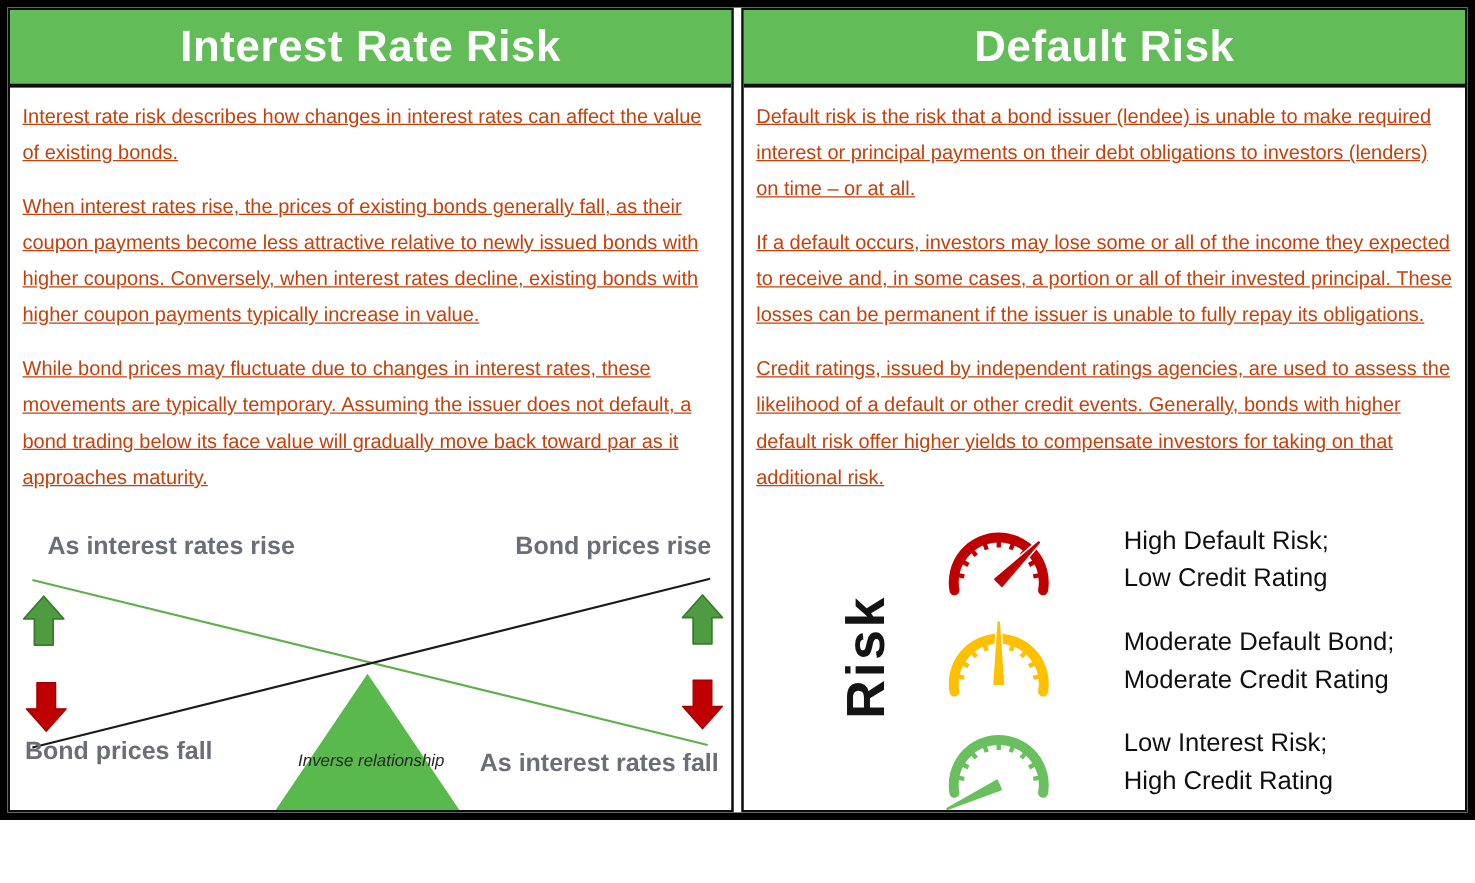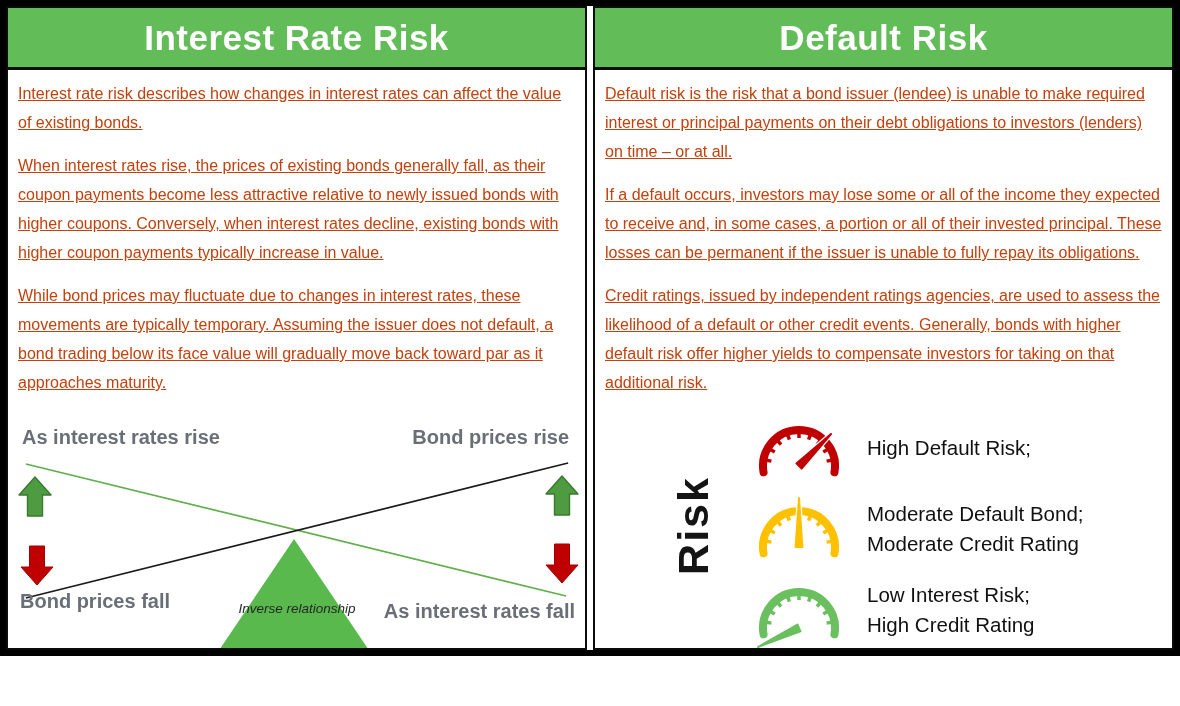--- a/index.html
+++ b/index.html
@@ -36,21 +36,21 @@
   }
 
   
   .seesaw {
     position:absolute; left:0; right:0; bottom:0; height:228px;
   }
   .seesaw svg.lines { position:absolute; left:0; top:0; width:100%; height:100%; }
   .seesaw-label {
     position:absolute; font-size:20px; font-weight:700; color:#6a6e76; white-space:nowrap;
   }
-  .lbl-tl { left:14px; top:6px; }
+  .lbl-tl { left:30px; top:6px; }
   .lbl-tr { right:16px; top:6px; }
   .lbl-bl { left:12px; top:170px; }
   .lbl-br { right:10px; top:180px; }
   .block-arrow { position:absolute; width:34px; height:41px; }
   .arr-ul { left:10px;  top:56px; }
   .arr-dl { left:12px;  top:125px; }
   .arr-ur { right:6px;  top:55px; }
   .arr-dr { right:6px;  top:123px; }
   .fulcrum-label {
     position:absolute; left:228px; top:164px; width:122px;
@@ -69,21 +69,21 @@
   .risk-axis span {
     transform:rotate(-90deg);
     font-size:43px; font-weight:600; color:#141414; letter-spacing:2px;
   }
   .gauge-col {
     position:absolute; left:152px; top:2px; bottom:0; right:4px;
     display:flex; flex-direction:column; justify-content:space-between;
   }
   .gauge-row { display:flex; align-items:center; gap:16px; height:76px; }
   .gauge-row svg { flex:0 0 104px; }
-  .gauge-text { font-size:20.5px; line-height:30px; color:#101010; white-space:nowrap; }
+  .gauge-text { font-size:20.5px; line-height:30px; color:#101010; white-space:nowrap;margin-left:32px; }
 </style>
 </head>
 <body>
 
 <div class="frame">
 
   <section class="panel">
     <header class="panel-header">
       <h1 class="panel-title">Interest Rate Risk</h1>
     </header>
@@ -151,20 +151,21 @@
               <line x1="62.3" y1="24.2" x2="59.6" y2="31.7"></line>
               <line x1="73.1" y1="30.4" x2="68.0" y2="36.55"></line>
               <line x1="81.2" y1="40.0" x2="74.25" y2="44.0"></line>
               <line x1="85.45" y1="51.75" x2="77.6" y2="53.1"></line>
             </g>
             <polygon points="82,26 52.6,60.6 47.4,55.4" fill="none" stroke="#ffffff" stroke-width="4.5" stroke-linejoin="round"></polygon>
             <polygon points="82,26 52.6,60.6 47.4,55.4" fill="#c00000" stroke="#c00000" stroke-width="2" stroke-linejoin="round"></polygon>
           </svg>
           <div class="gauge-text">
             <div>High Default Risk;</div>
+            <div>Low Credit Rating</div>
           </div>
         </div>
 
         <div class="gauge-row">
           <svg width="104" height="80" viewBox="0 0 100 80">
             <path d="M14.55,64.25 A36,36 0 1 1 85.45,64.25" fill="none" stroke="#ffc000" stroke-width="8" stroke-linecap="round"></path>
             <g stroke="#ffc000" stroke-width="3.5">
               <line x1="14.55" y1="51.75" x2="22.4" y2="53.1"></line>
               <line x1="18.8" y1="40.0" x2="25.75" y2="44.0"></line>
               <line x1="26.9" y1="30.4" x2="32.0" y2="36.55"></line>

